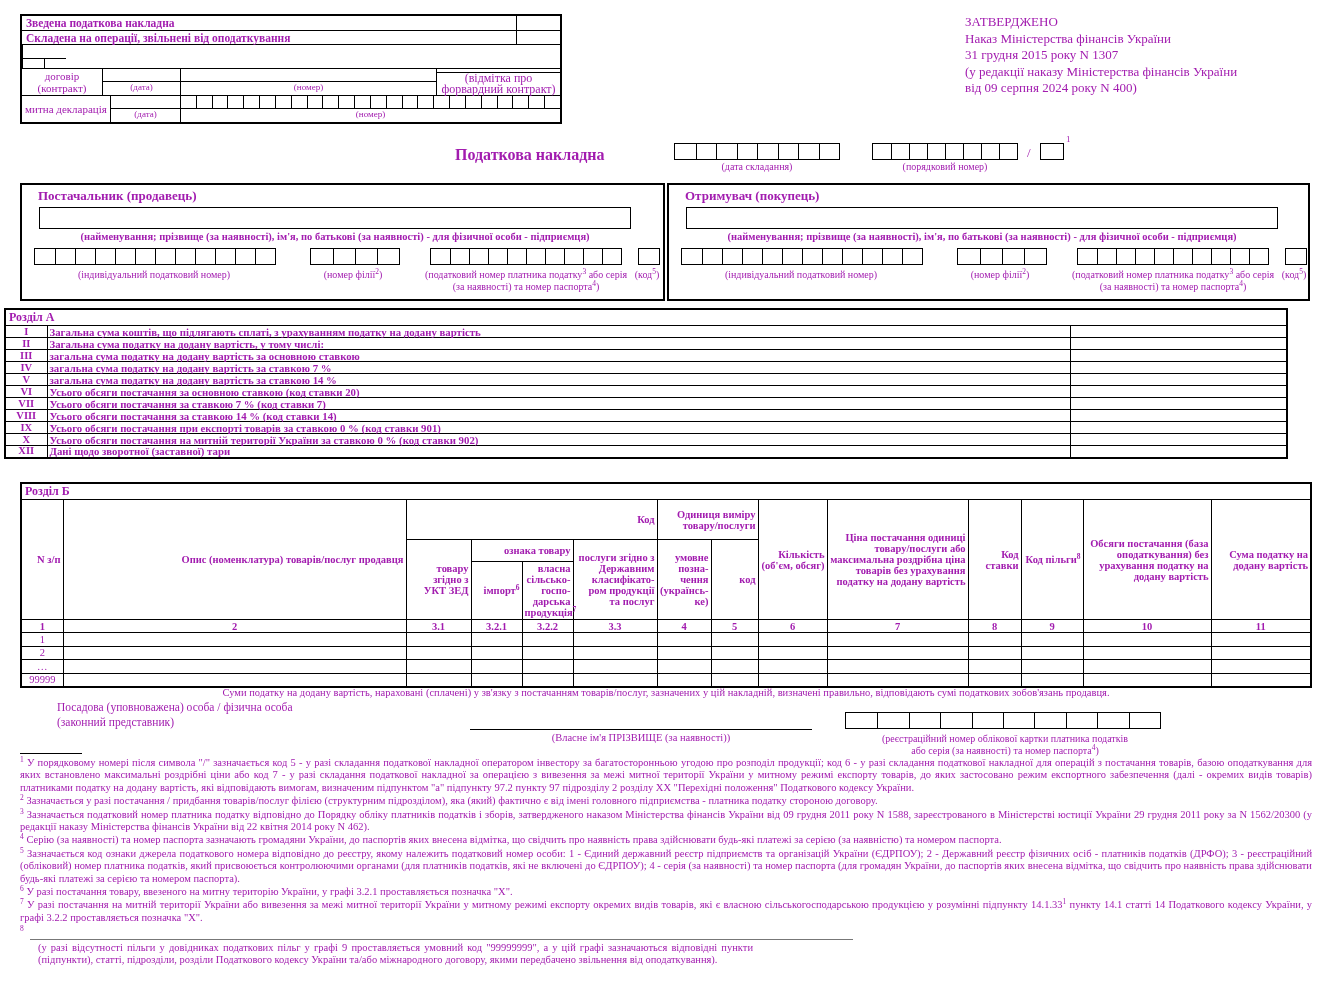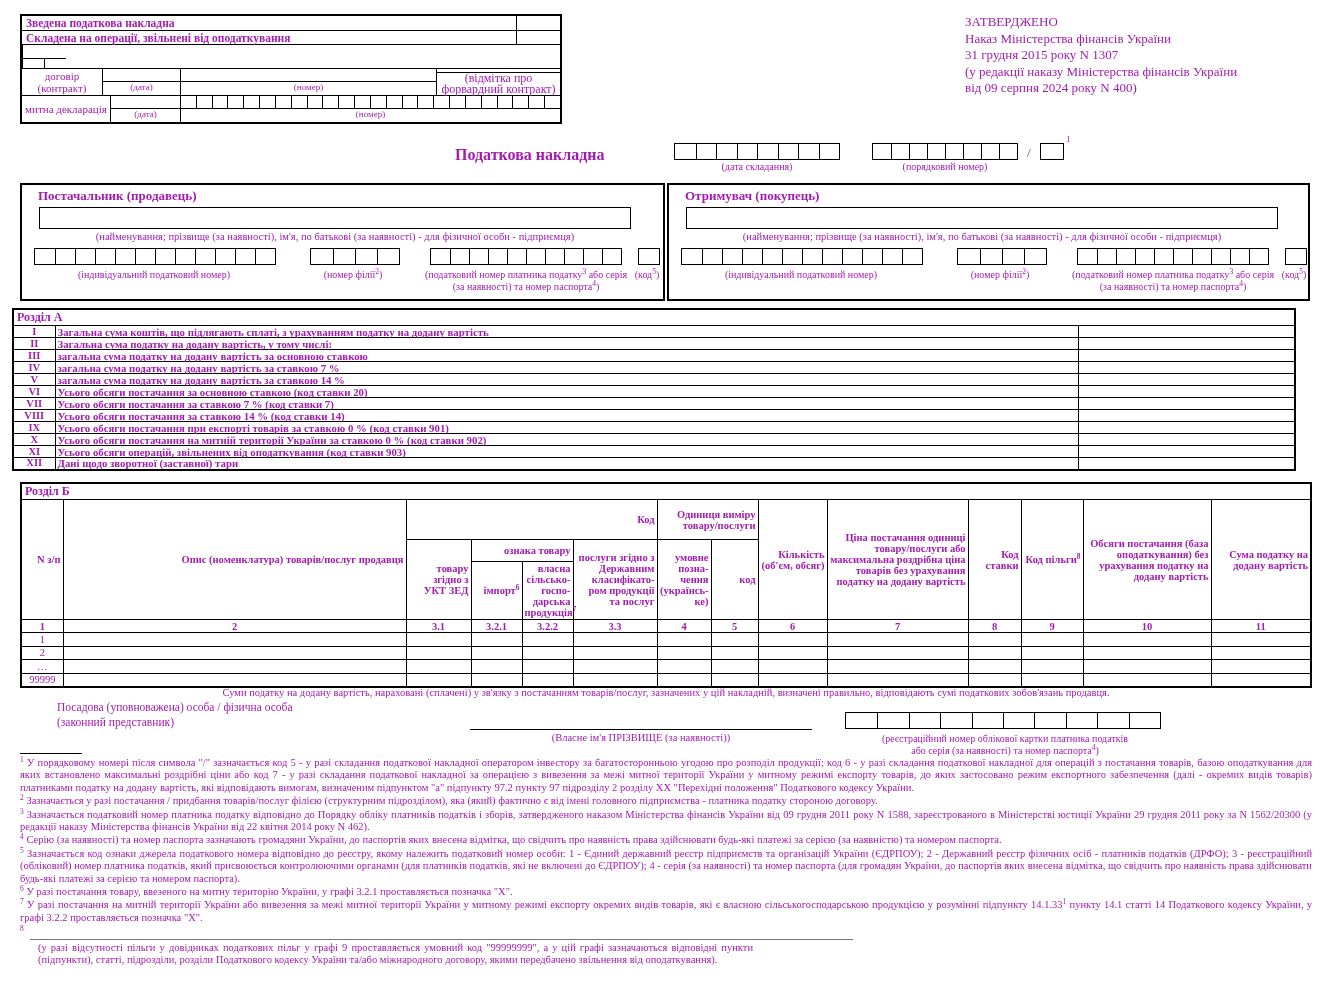--- a/index.html
+++ b/index.html
@@ -40,21 +40,21 @@
   .bigcells { display:flex; border:1px solid #000; height:17px; background:#fff; }
   .bigcells .cb { border-left:1px solid #000; }
   .bigcells .cb:first-child { border-left:none; }
   .w20 > .cb { width:20.5px; } .w18 > .cb { width:18px; }
   .undercap { font-size:10px; text-align:center; }
 
   
   .party { top:183px; height:118px; border:2px solid #000; }
   .party .ptitle { position:absolute; left:16px; top:3px; font-size:13px; font-weight:bold; }
   .nameinput { position:absolute; left:17px; top:22px; width:592px; height:22px; border:1px solid #000; }
-  .namecap { position:absolute; left:17px; top:46px; width:592px; font-size:10.5px; text-align:center; }
+  .namecap { position:absolute; left:17px; top:46px; width:592px; font-size:10.5px; text-align:center;font-weight:bold; }
   .grp { position:absolute; top:63px; display:flex; border:1px solid #000; height:17px; }
   .grp .cb { border-left:1px solid #000; }
   .grp .cb:first-child { border-left:none; }
   .pcap { position:absolute; top:84px; font-size:10px; text-align:center; line-height:11.5px; }
 
   
   table { border-collapse:collapse; table-layout:fixed; background:#fff; }
   td, th { border:1px solid #000; padding:0 2px; vertical-align:middle; }
   .sect { border:2px solid #000; }
   .sect-title td { font-size:12px; font-weight:bold; text-align:left; height:16px; padding-left:3px; }
@@ -283,21 +283,21 @@
       </div>
     <div class="grp" style="left:616px">
         <span class="cb" style="width: 20px;"></span>
       </div>
     <div class="pcap" style="left:12px; width:240px">(індивідуальний податковий номер)</div>
     <div class="pcap" style="left:266px; width:130px"><span>(номер філії</span><sup>2</sup><span>)</span></div>
     <div class="pcap" style="left:396px; width:216px"><span>(податковий номер платника податку</span><sup>3</sup><span> або серія (за наявності) та номер паспорта</span><sup>4</sup><span>)</span></div>
     <div class="pcap" style="left:608px; width:34px"><span>(код</span><sup>5</sup><span>)</span></div>
   </div>
 
-  <div class="abs" style="left:12px; top:308px">
+  <div class="abs" style="left:4px; top:308px">
     <table class="sect" style="width:1282px">
       <colgroup>
           <col style="width:42px">
           <col style="width:1023px">
           <col style="width:217px">
         </colgroup>
       <tbody>
         <tr class="sect-title">
             <td colspan="3">Розділ А</td>
           </tr>
@@ -355,25 +355,20 @@
             <td class="ra-label">Усього обсяги постачання при експорті товарів за ставкою 0 % (код ставки 901)</td>
             <td></td>
           </tr>
 
           <tr class="ra-row">
             <td class="ra-num">X</td>
             <td class="ra-label">Усього обсяги постачання на митній території України за ставкою 0 % (код ставки 902)</td>
             <td></td>
           </tr>
 
-          <tr class="ra-row">
-            <td class="ra-num">XI</td>
-            <td class="ra-label">Усього обсяги операцій, звільнених від оподаткування (код ставки 903)</td>
-            <td></td>
-          </tr>
 
           <tr class="ra-row">
             <td class="ra-num">XII</td>
             <td class="ra-label">Дані щодо зворотної (заставної) тари</td>
             <td></td>
           </tr>
         </tbody>
     </table>
   </div>
 

